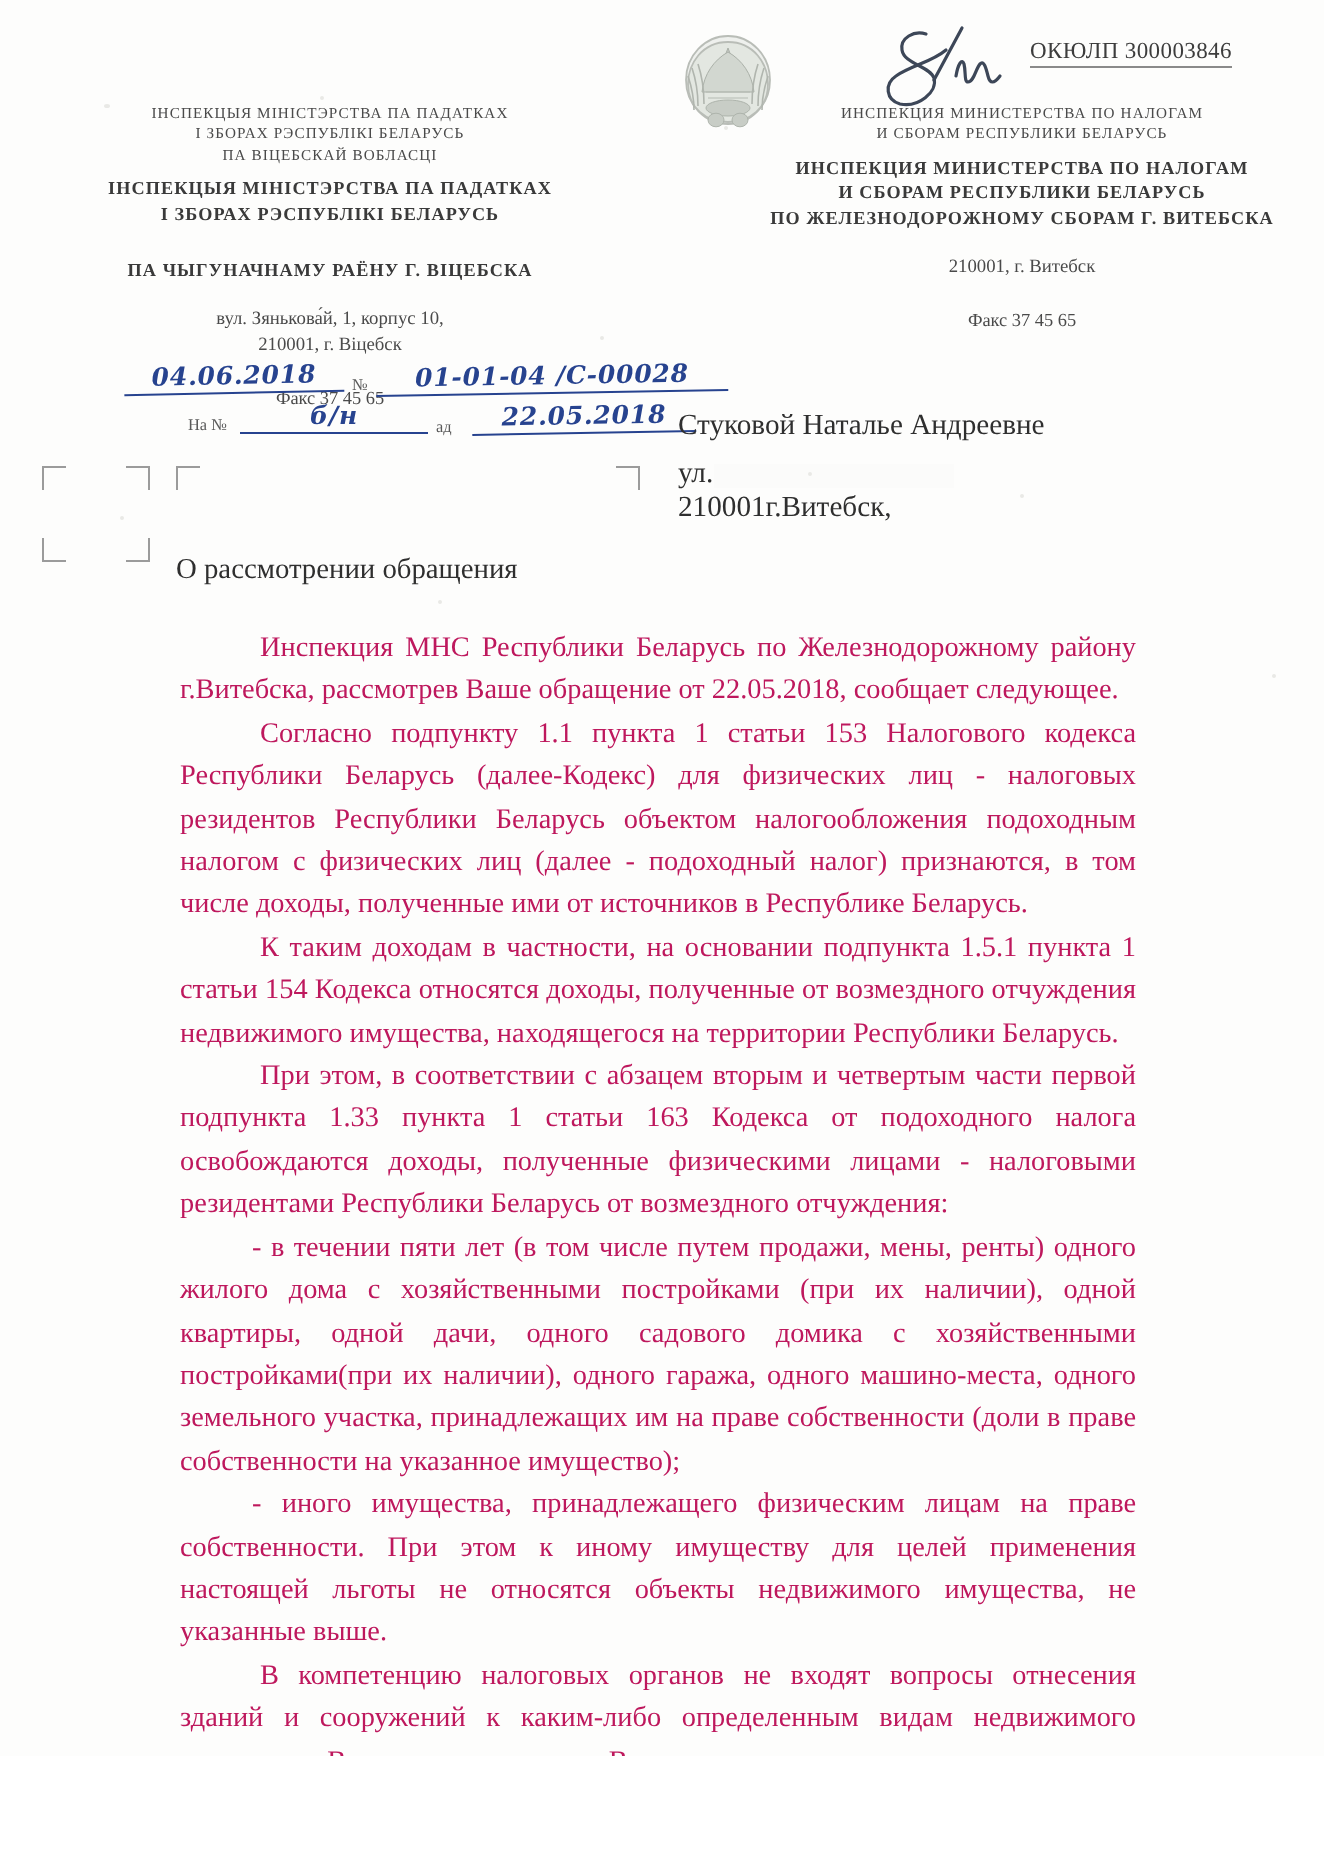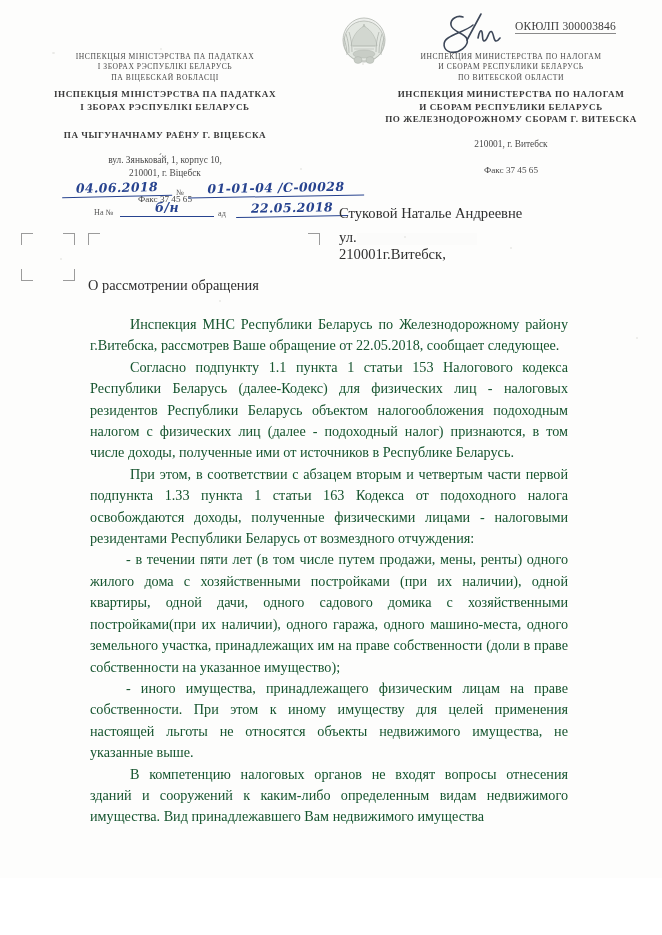--- a/index.html
+++ b/index.html
@@ -246,21 +246,21 @@
   
   .body {
     position: absolute;
     left: 90px;
     top: 314px;
     width: 478px;
     font-size: 14.2px;
     line-height: 21.4px;
     text-align: justify;
     text-justify: inter-word;
-    color: #14532d;
+    color: #be185d;
   }
   .body p {
     margin: 0 0 0 0;
     text-indent: 40px;
   }
   .body p.dash {
     text-indent: 36px;
   }
 
   
@@ -343,21 +343,20 @@
       <div class="lh-addr">
         <div>вул. Зянькова́й, 1, корпус 10,</div>
         <div>210001, г. Віцебск</div>
       </div>
       <div class="lh-fax">Факс 37 45 65</div>
     </div>
 
     <div class="lh-col right">
       <div class="lh-small">ИНСПЕКЦИЯ МИНИСТЕРСТВА ПО НАЛОГАМ</div>
       <div class="lh-small">И СБОРАМ РЕСПУБЛИКИ  БЕЛАРУСЬ</div>
-      <div class="lh-small">ПО ВИТЕБСКОЙ ОБЛАСТИ</div>
       <div class="lh-big">ИНСПЕКЦИЯ  МИНИСТЕРСТВА  ПО  НАЛОГАМ</div>
       <div class="lh-big" style="margin-top:0">И  СБОРАМ  РЕСПУБЛИКИ  БЕЛАРУСЬ</div>
       <div class="lh-big" style="margin-top:0">ПО ЖЕЛЕЗНОДОРОЖНОМУ СБОРАМ Г. ВИТЕБСКА</div>
       <div class="lh-addr">
         <div>210001, г. Витебск</div>
       </div>
       <div class="lh-fax">Факс 37 45 65</div>
     </div>
   </div>
 
@@ -386,20 +385,21 @@
     <div>Стуковой Наталье Андреевне</div>
     <div class="street"><span>ул.</span><span class="redaction"></span></div>
     <div style="margin-top:-4px">210001г.Витебск,</div>
   </div>
 
   <div class="subject">О рассмотрении обращения</div>
 
   <div class="body">
     <p>Инспекция МНС Республики Беларусь по Железнодорожному району г.Витебска, рассмотрев Ваше обращение от 22.05.2018, сообщает следующее.</p>
     <p>Согласно подпункту 1.1 пункта 1 статьи 153 Налогового кодекса Республики Беларусь (далее-Кодекс) для физических лиц - налоговых резидентов Республики Беларусь объектом налогообложения подоходным налогом с физических лиц (далее - подоходный налог) признаются, в том числе доходы, полученные ими от источников в Республике Беларусь.</p>
+    <p>К таким доходам в частности, на основании подпункта 1.5.1 пункта 1 статьи 154 Кодекса относятся доходы, полученные от возмездного отчуждения недвижимого имущества, находящегося на территории Республики Беларусь.</p>
     <p>При этом, в соответствии с абзацем вторым и четвертым части первой подпункта 1.33 пункта 1 статьи 163 Кодекса от подоходного налога освобождаются доходы, полученные физическими лицами - налоговыми резидентами Республики Беларусь от возмездного отчуждения:</p>
     <p class="dash">- в течении пяти лет (в том числе путем продажи, мены, ренты) одного жилого дома с хозяйственными постройками (при их наличии), одной квартиры, одной дачи, одного садового домика с хозяйственными постройками(при их наличии),   одного гаража, одного машино-места, одного земельного участка, принадлежащих им на праве собственности (доли в праве собственности на указанное имущество);</p>
     <p class="dash">- иного имущества, принадлежащего физическим лицам на праве собственности. При этом к иному имуществу для целей применения настоящей льготы не относятся объекты недвижимого имущества, не указанные выше.</p>
     <p>В компетенцию налоговых органов не входят вопросы  отнесения зданий и сооружений к каким-либо определенным видам недвижимого имущества.    Вид принадлежавшего Вам недвижимого имущества</p>
   </div>
 
   <div class="footer">6348 — 2000</div>
 
   <div class="speckle" style="left:52px;  top:52px;  width:3px; height:2px;"></div>
   <div class="speckle" style="left:160px; top:48px;  width:2px; height:2px;"></div>

